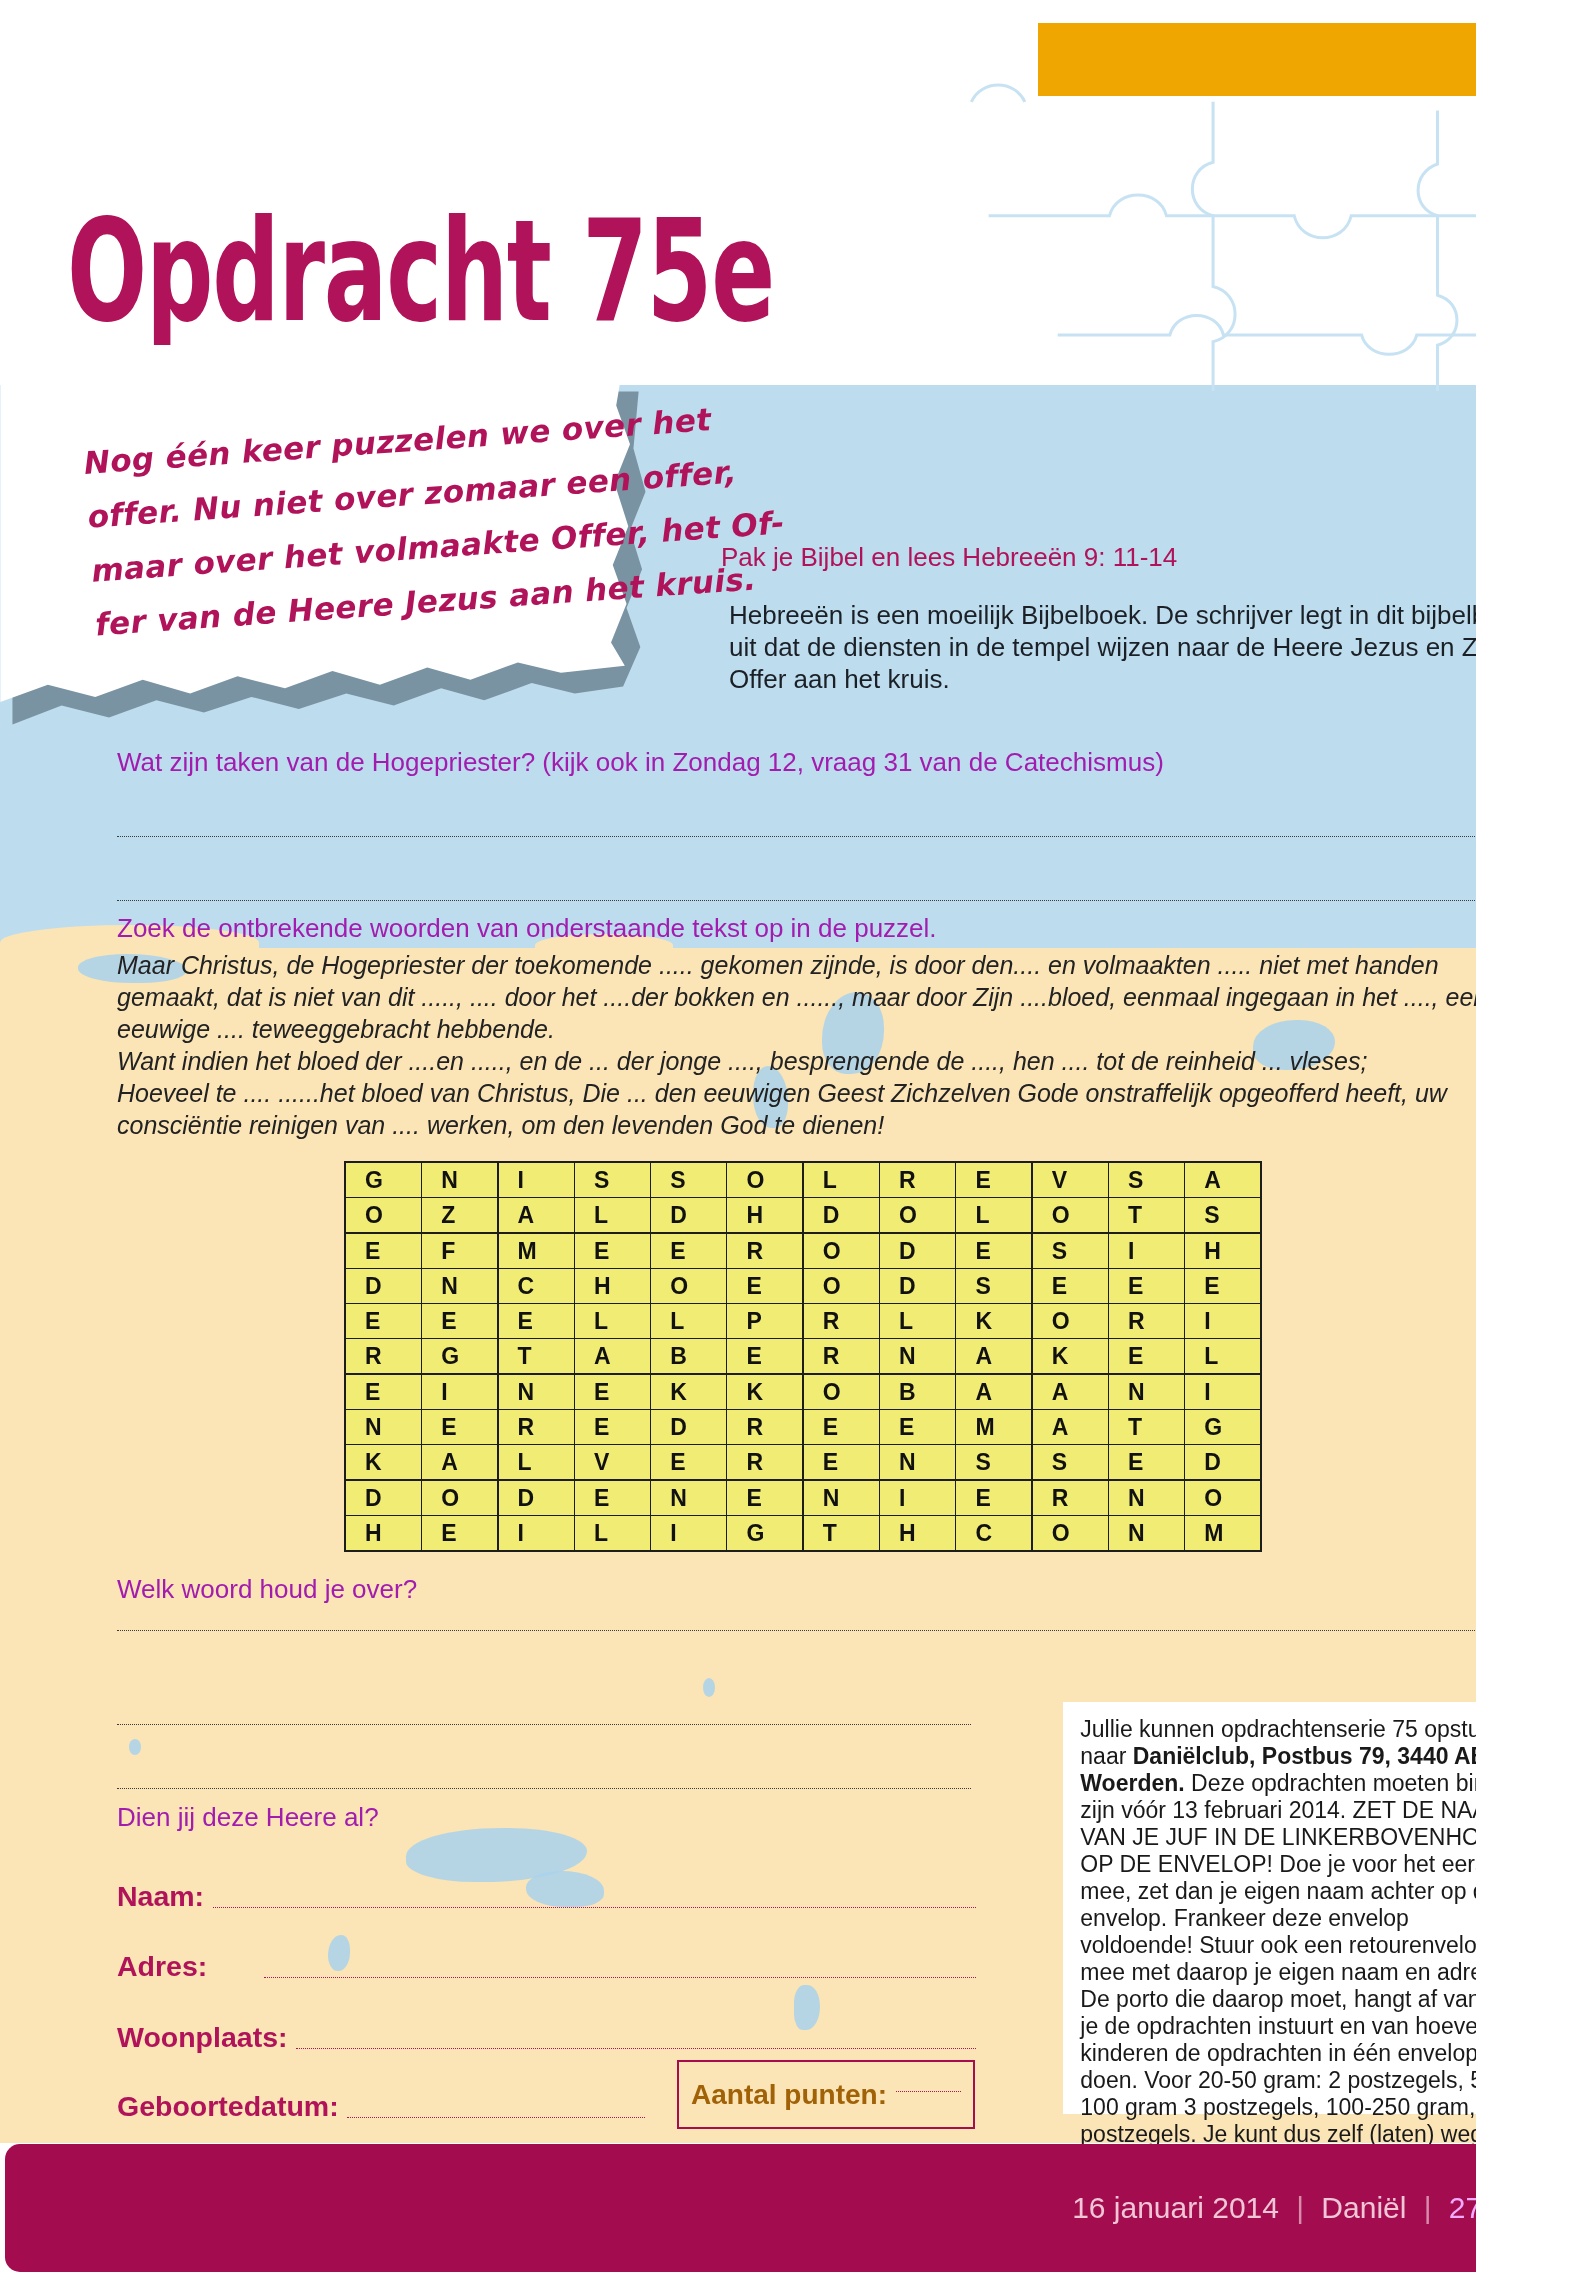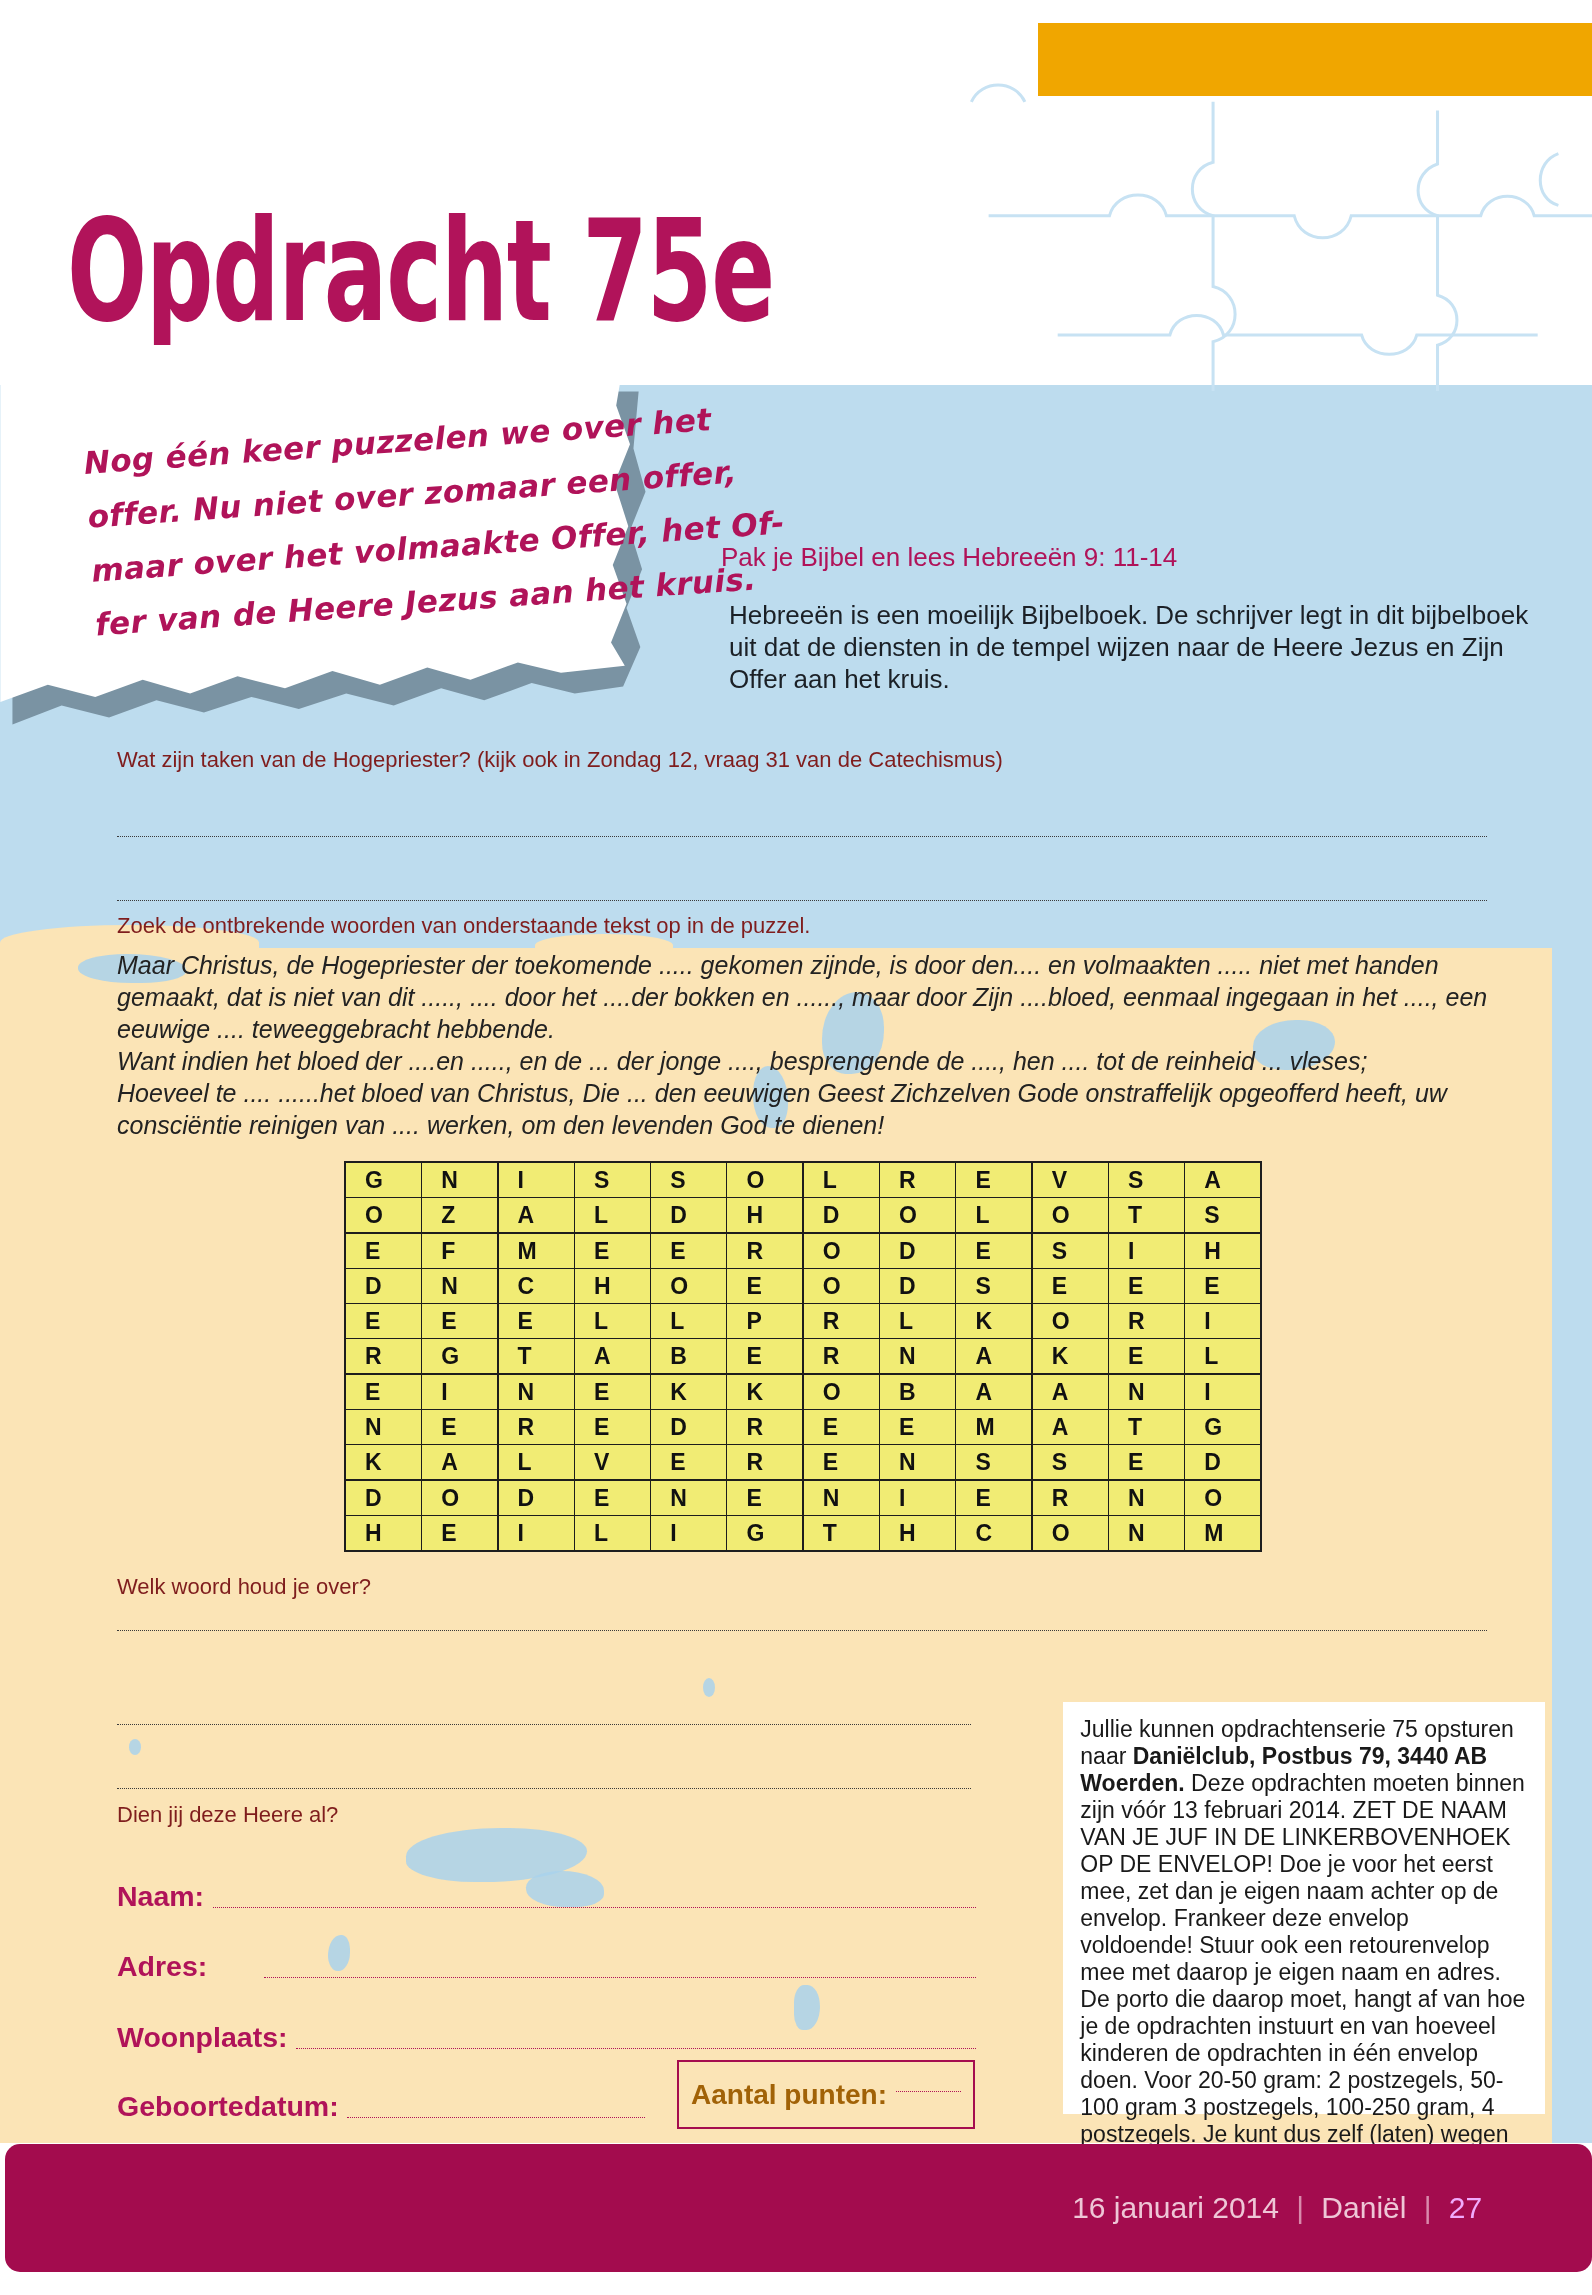--- a/index.html
+++ b/index.html
@@ -1,16 +1,16 @@
 <!DOCTYPE html>
 <html style="font-size:14px"><head>
 <meta charset="utf-8">
 <style>
   html,body{margin:0;padding:0;background:#ffffff;}
-  .page{position:relative;width:1592px;height:2295px;background:#ffffff;overflow:hidden;
+  .page{position:relative;width:1476px;height:2295px;background:#ffffff;overflow:hidden;
         font-family:"Liberation Sans", sans-serif;color:#1b2026;}
   .abs{position:absolute;}
 
   
   .orange-bar{left:1038px;top:23px;width:554px;height:73px;background:#f0a600;}
   .puzzle-pattern{left:954px;top:50px;}
 
   
   .title{left:67px;top:197px;font-family:"DejaVu Sans", sans-serif;font-weight:700;
          font-size:131px;line-height:138px;color:#b1135a;letter-spacing:-1.7px;
@@ -28,21 +28,21 @@
   .note-svg{left:0;top:345px;}
   .note-text{left:82px;top:436px;width:587px;transform:rotate(-4deg);transform-origin:0 0;
              font-family:"DejaVu Sans", sans-serif;font-style:italic;font-weight:600;
              font-size:31px;line-height:54px;color:#b01359;letter-spacing:0.4px;white-space:nowrap;}
 
   
   .heading{left:721px;top:425px;font-size:49px;font-weight:700;color:#2198cc;letter-spacing:-0.9px;}
   .subheading{left:721px;top:542px;font-size:26px;color:#b01359;}
   .intro{left:721px;top:599px;width:811px;font-size:26px;line-height:32px;color:#1b2026;margin-left:8px;}
 
-  .q{font-size:22px;color:#7f1d1d;}
+  .q{font-size:26px;color:#a21caf;}
   .dotline{height:0;border-bottom:1.7px dotted #3a3a3a;}
   .verse{left:117px;top:949px;width:1396px;font-size:25px;line-height:32px;
          font-style:italic;color:#222;}
   .verse p{margin:0;}
 
   
   .grid{left:344px;top:1161px;display:grid;grid-template-columns:repeat(12,75px);
         grid-auto-rows:34px;gap:1.3px;background:#1d1d1d;border:2.2px solid #1d1d1d;}
   .grid span{background:#f1ec74;display:block;line-height:34px;padding-left:19px;
              font-weight:700;font-size:23px;color:#111;}

